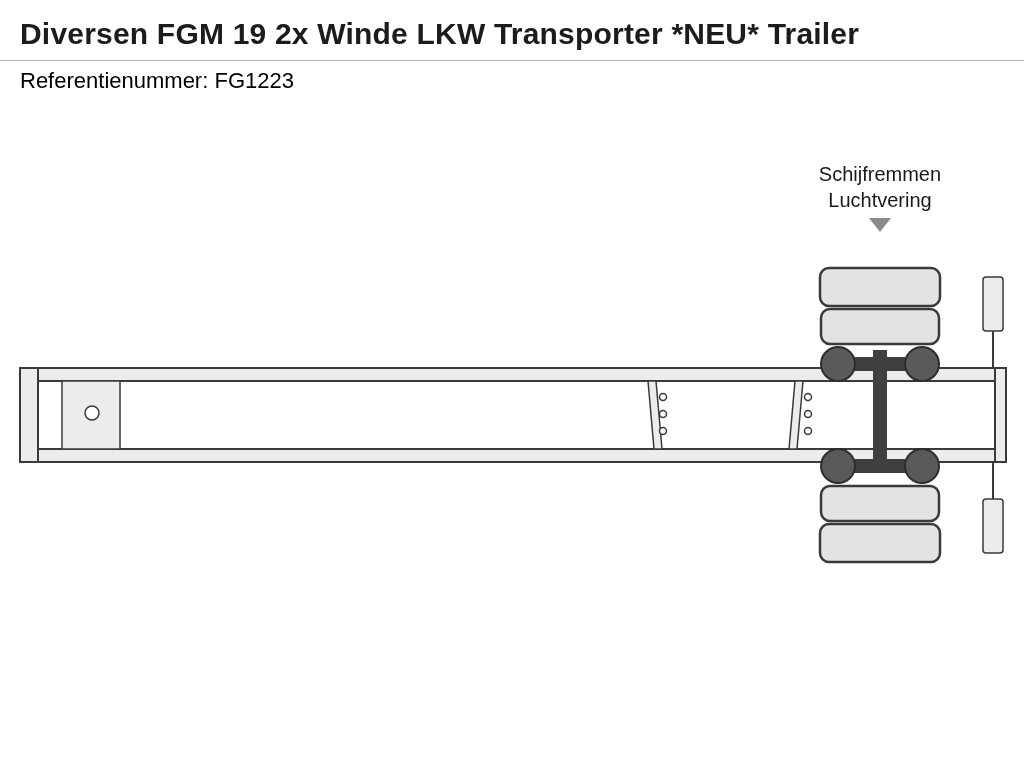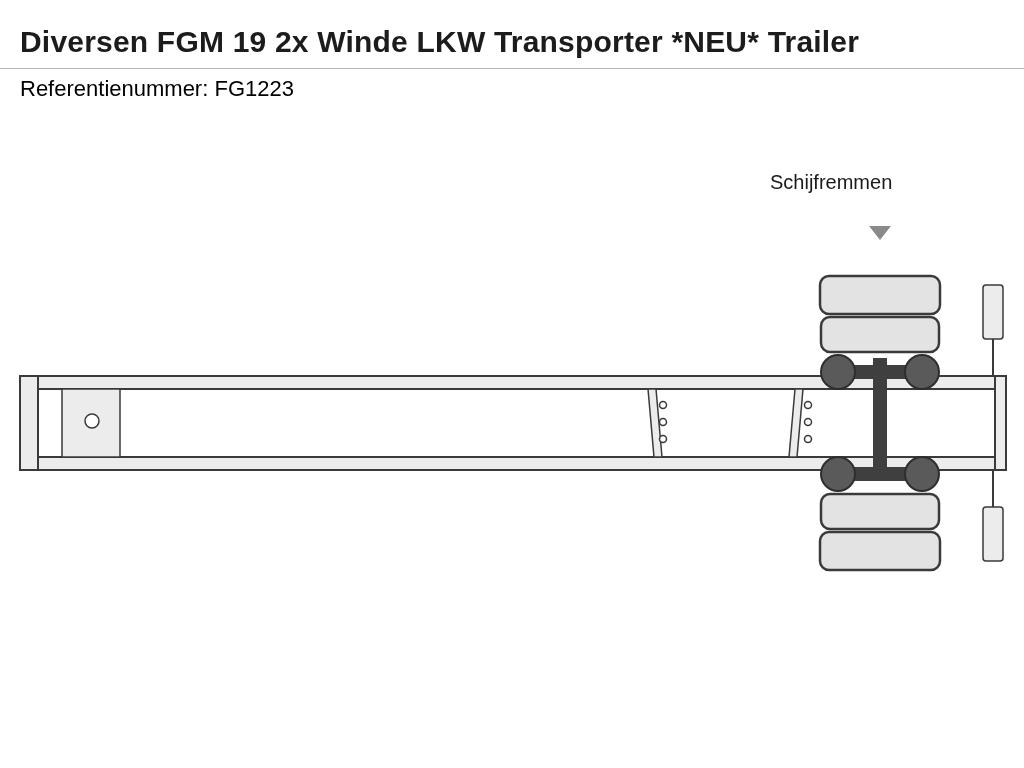--- a/index.html
+++ b/index.html
@@ -5,21 +5,20 @@
   * { margin: 0; padding: 0; box-sizing: border-box; }
   html, body { background: #ffffff; }
   body { font-family: "Liberation Sans", "DejaVu Sans", sans-serif; }
 
   .canvas {
     position: relative;
     width: 1024px;
     height: 636px;
     background: var(--background, #ffffff);
     overflow: hidden;
-    margin-top: 8px;
   }
 
   .title {
     position: absolute;
     left: 20px;
     top: 17px;
     font-size: 30px;
     font-weight: bold;
     color: var(--title-text, #1c1c1c);
     white-space: nowrap;
@@ -50,20 +49,21 @@
     top: 0;
     width: 1024px;
     height: 768px;
   }
 
   .annotation {
     position: absolute;
     left: 770px;
     top: 161px;
     width: 220px;
+    text-align: center;
     font-size: 20px;
     line-height: 26px;
     color: #1a1a1a;
   }
   .ann-line { display: block; }
 
   
   .rail   { fill: var(--light-fill, #ececec); stroke: var(--outline, #3a3a3a); stroke-width: 2; }
   .block  { fill: var(--light-fill, #ececec); stroke: var(--outline, #3a3a3a); stroke-width: 1.5; }
   .wheel  { fill: var(--wheel-fill, #e3e3e3); stroke: var(--outline, #3a3a3a); stroke-width: 2.5; }
@@ -135,15 +135,16 @@
       <line class="connector" x1="993" y1="462" x2="993" y2="499"></line>
       <rect class="block" x="983" y="277" width="20" height="54" rx="3"></rect>
       <rect class="block" x="983" y="499" width="20" height="54" rx="3"></rect>
     </g>
 
     <polygon class="pointer" points="869,218 891,218 880,232"></polygon>
   </svg>
 
   <div class="annotation">
     <span class="ann-line">Schijfremmen</span>
+    <span class="ann-line">Luchtvering</span>
   </div>
 
 </div>
 
 </body></html>

